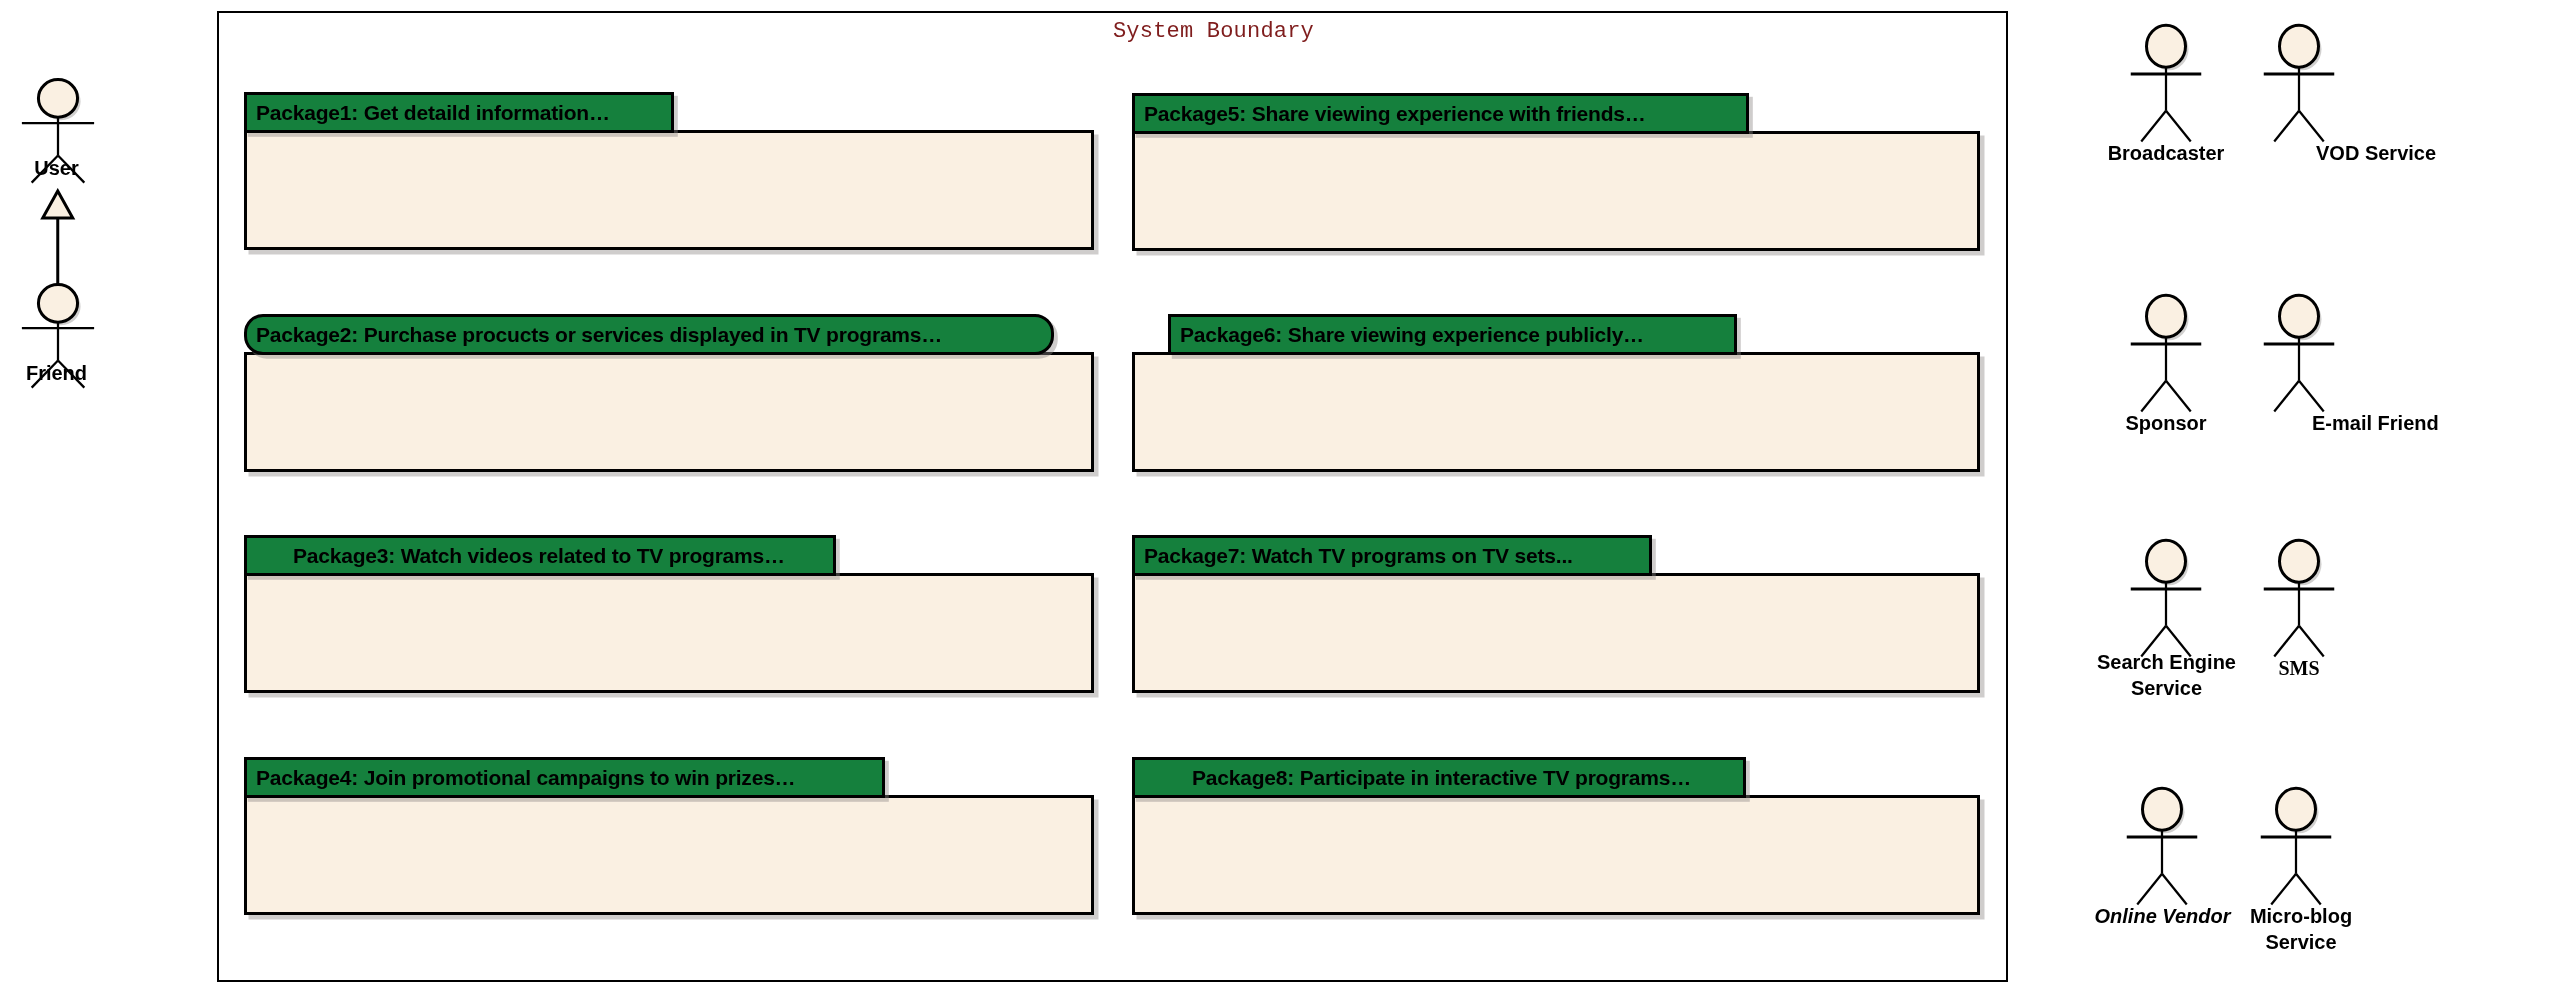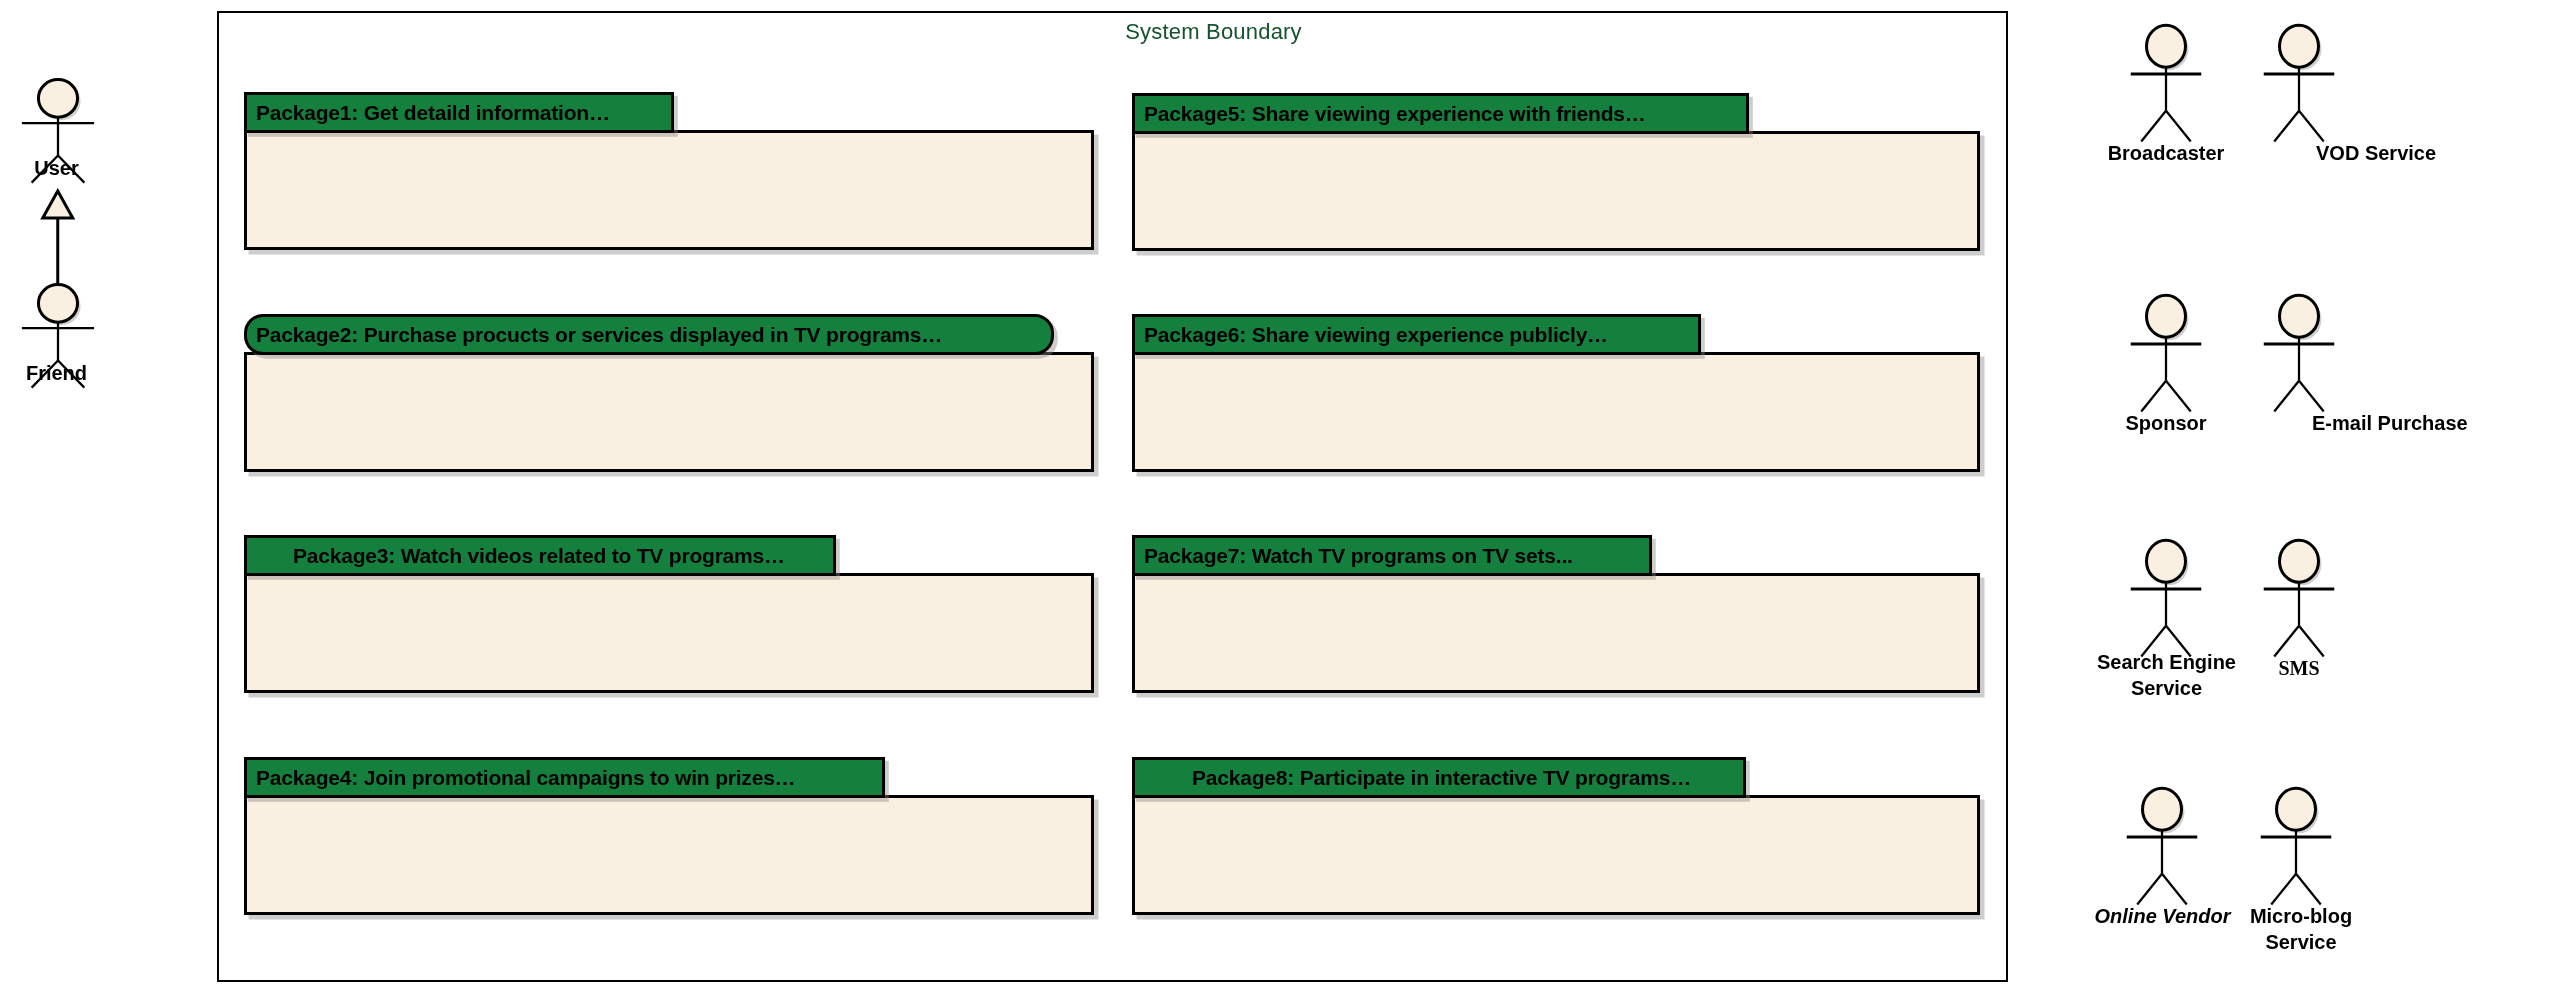--- a/index.html
+++ b/index.html
@@ -35,23 +35,24 @@
     background: #ffffff;
   }
   .sys-boundary-title {
     position: absolute;
     left: 217px;
     top: 19px;
     width: 1993px;
     text-align: center;
     font-size: 22px;
     font-weight: 400;
-    color: #14532d;
+    color: #7f1d1d;
     letter-spacing: 0.2px;
     white-space: nowrap;
+    font-family: Liberation Mono, monospace;
   }
 
   
   .pkg {
     position: absolute;
   }
   .pkg-tab {
     position: absolute;
     left: 0;
     top: 0;
@@ -192,21 +193,21 @@
 
   <div class="pkg" style="left:1132px; top:93px;">
     <div class="pkg-body" style="width:848px; height:120px;"></div>
     <div class="pkg-tab" style="width:617px;">
       <span class="pkg-tab-label">Package5: Share viewing experience with friends…</span>
     </div>
   </div>
 
   <div class="pkg" style="left:1132px; top:314px;">
     <div class="pkg-body" style="width:848px; height:120px;"></div>
-    <div class="pkg-tab" style="width:569px;">
+    <div class="pkg-tab" style="width:569px;margin-left:36px;">
       <span class="pkg-tab-label">Package6: Share viewing experience publicly…</span>
     </div>
   </div>
 
   <div class="pkg" style="left:1132px; top:535px;">
     <div class="pkg-body" style="width:848px; height:120px;"></div>
     <div class="pkg-tab" style="width:520px;">
       <span class="pkg-tab-label">Package7: Watch TV programs on TV sets...</span>
     </div>
   </div>
@@ -264,21 +265,21 @@
     <div class="actor-figure">
       <svg width="158" height="135" viewBox="0 0 210 180">
         <ellipse cx="109" cy="35" rx="26" ry="28" fill="rgba(140,137,134,0.40)" stroke="none"></ellipse>
         <ellipse cx="105" cy="31" rx="26" ry="28" fill="#faf0e2" stroke="#000000" stroke-width="4"></ellipse>
         <line x1="58" y1="68" x2="152" y2="68" stroke="#000000" stroke-width="4"></line>
         <line x1="105" y1="59" x2="105" y2="117" stroke="#000000" stroke-width="3"></line>
         <line x1="105" y1="117" x2="72" y2="158" stroke="#000000" stroke-width="3"></line>
         <line x1="105" y1="117" x2="138" y2="158" stroke="#000000" stroke-width="3"></line>
       </svg>
     </div>
-    <div class="actor-label" style="top:118px; left:92px; width:241px; text-align:left;">E-mail Purchase</div>
+    <div class="actor-label" style="top:118px; left:92px; width:241px; text-align:left;">E-mail Friend</div>
   </div>
 
   <div class="actor" style="left:2087px; top:538px;">
     <div class="actor-figure">
       <svg width="158" height="135" viewBox="0 0 210 180">
         <ellipse cx="109" cy="35" rx="26" ry="28" fill="rgba(140,137,134,0.40)" stroke="none"></ellipse>
         <ellipse cx="105" cy="31" rx="26" ry="28" fill="#faf0e2" stroke="#000000" stroke-width="4"></ellipse>
         <line x1="58" y1="68" x2="152" y2="68" stroke="#000000" stroke-width="4"></line>
         <line x1="105" y1="59" x2="105" y2="117" stroke="#000000" stroke-width="3"></line>
         <line x1="105" y1="117" x2="72" y2="158" stroke="#000000" stroke-width="3"></line>

